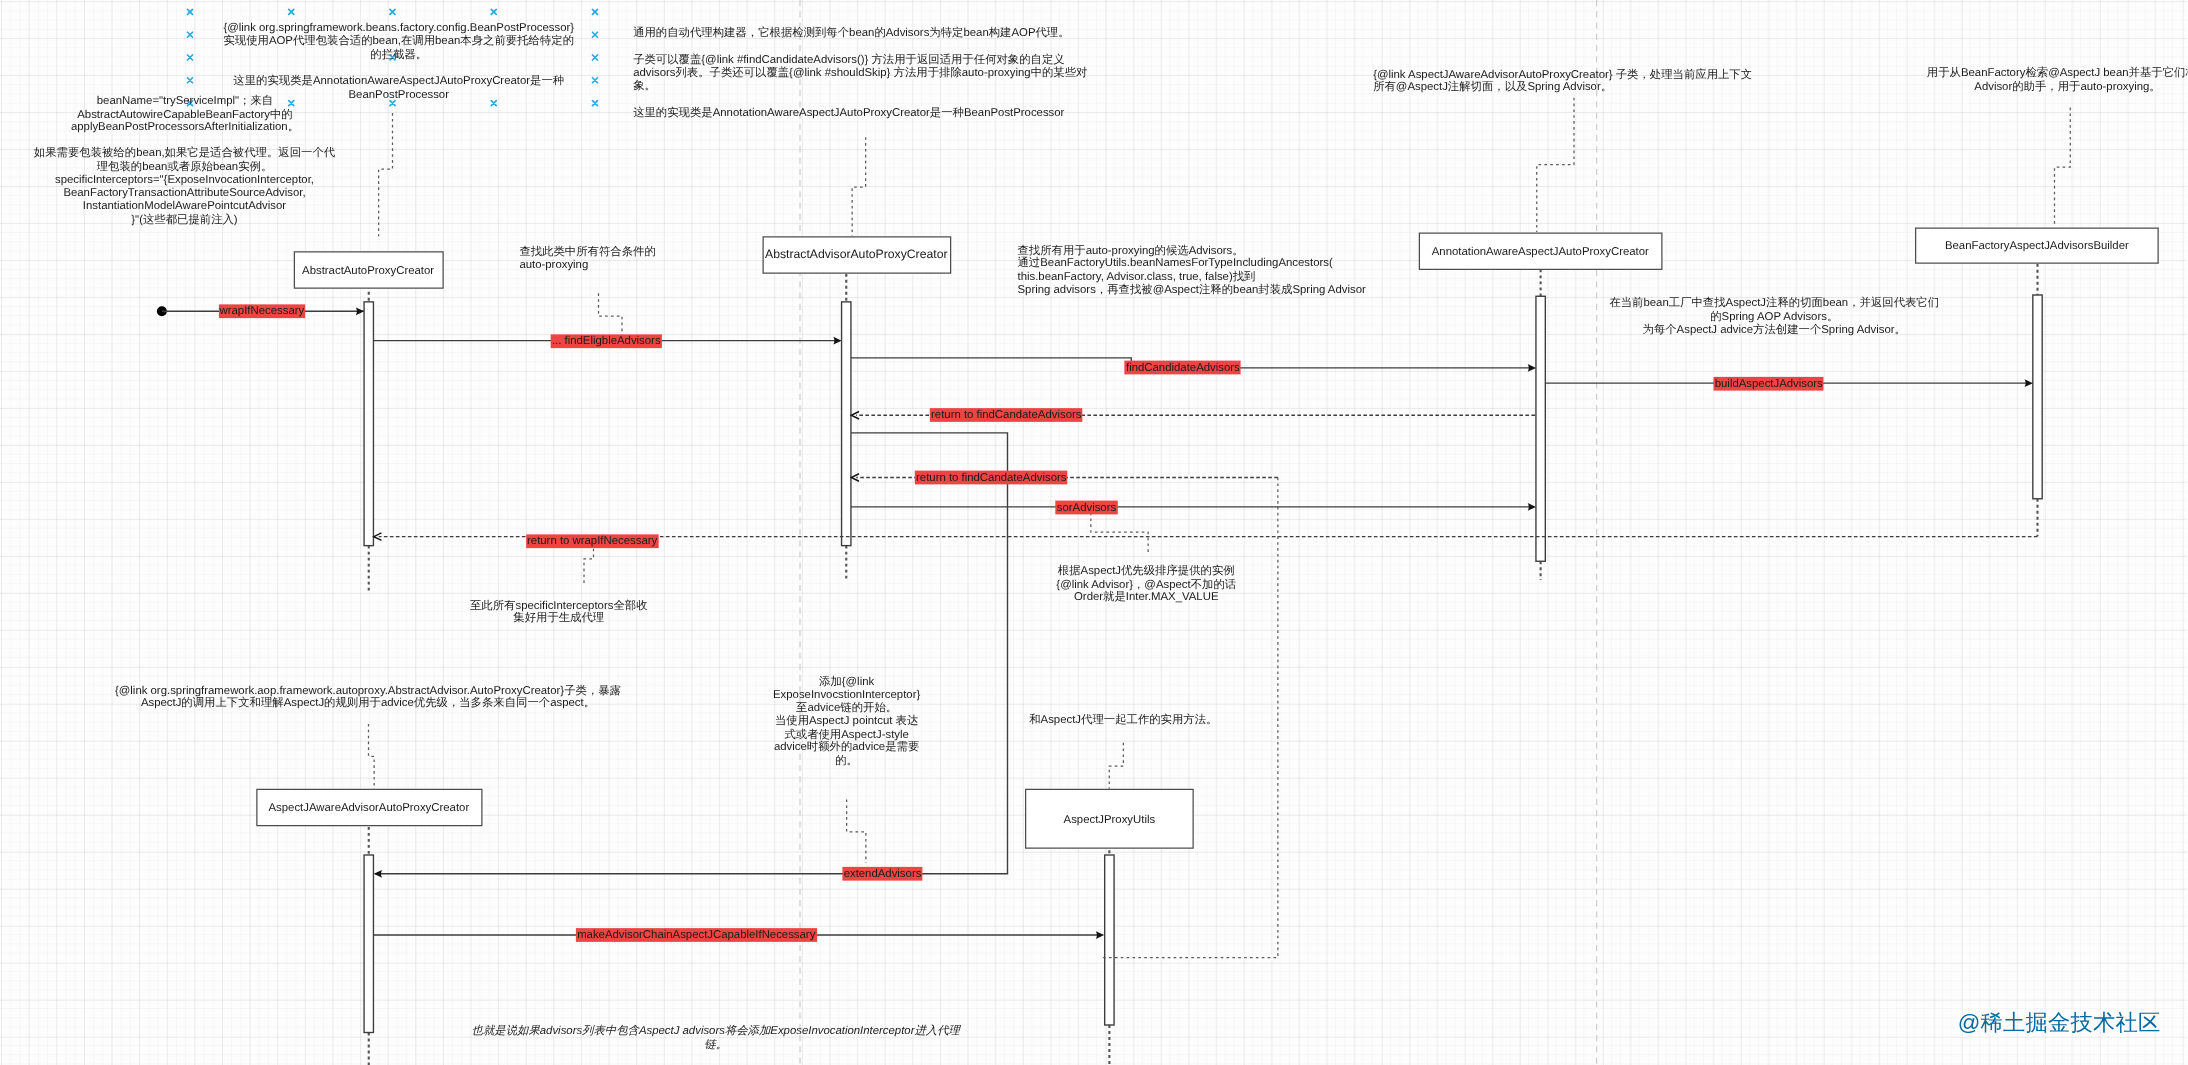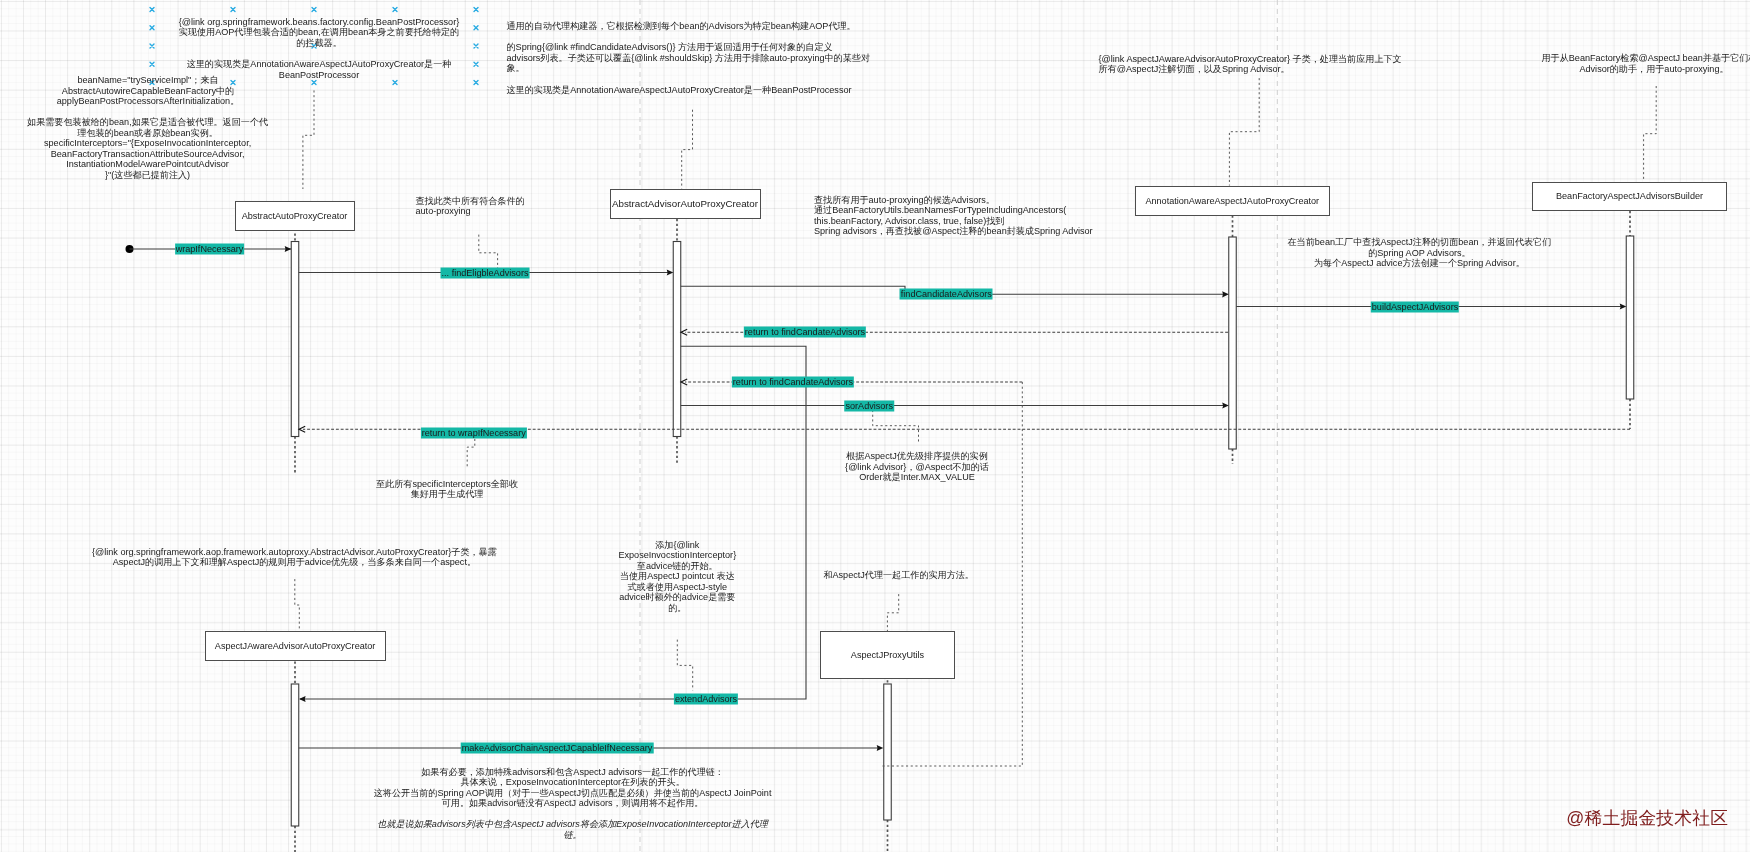--- a/index.html
+++ b/index.html
@@ -14,24 +14,24 @@
   linear-gradient(to right, rgba(0,0,0,.055) 1px, transparent 1px),
   linear-gradient(to bottom, rgba(0,0,0,.055) 1px, transparent 1px);
  background-size: 7.37px 7.4px, 7.37px 7.4px, 22.1px 29.6px, 22.1px 29.6px;
  background-position: 0.9px 0.9px, 0.9px 0.9px, 0.9px 0.9px, 0.9px 0.9px;
 }
 #svg{position:absolute;left:0;top:0;}
 .note{position:absolute;font-size:9.1px;line-height:10.55px;color:#1a1a1a;white-space:pre;}
 .note.c{text-align:center;transform:translateX(-50%);}
 .note.l{text-align:left;}
 .lbl{position:absolute;font-size:9.1px;line-height:11px;color:#1a1a1a;white-space:nowrap;
-  transform:translate(-50%,-50%);background:#14b8a6;padding:0 1px;}
+  transform:translate(-50%,-50%);background:#ef4444;padding:0 1px;}
 .pbox{position:absolute;box-sizing:border-box;border:1.1px solid #4d4d4d;background:#fff;
   display:flex;align-items:center;justify-content:center;font-size:9.1px;color:#1a1a1a;white-space:nowrap;}
-.wm{position:absolute;left:1566.2px;top:809.2px;font-size:17.8px;line-height:18px;color:#7f1d1d;letter-spacing:0.2px;white-space:nowrap;}
+.wm{position:absolute;left:1566.2px;top:809.2px;font-size:17.8px;line-height:18px;color:#0369a1;letter-spacing:0.2px;white-space:nowrap;}
 </style>
 </head>
 <body>
 
 <div id="canvas">
 <div id="grid"></div>
 <svg id="svg" width="1750" height="852">
 <path d="M640 0 L640 852" fill="none" stroke="#cfcfcf" stroke-width="1" stroke-dasharray="5,4"></path>
 <path d="M1277.3 0 L1277.3 852" fill="none" stroke="#cfcfcf" stroke-width="1" stroke-dasharray="5,4"></path>
 <path d="M295 219 L295 241.5" fill="none" stroke="#555555" stroke-width="1.7" stroke-dasharray="2.3,2.5"></path>
@@ -124,29 +124,28 @@
 <div class="lbl" style="left:485px;top:272.5px;"><span>... findEligbleAdvisors</span></div>
 <div class="lbl" style="left:946.3px;top:294.3px;"><span>findCandidateAdvisors</span></div>
 <div class="lbl" style="left:805px;top:332.2px;"><span>return to findCandateAdvisors</span></div>
 <div class="lbl" style="left:793px;top:382.0px;"><span>return to findCandateAdvisors</span></div>
 <div class="lbl" style="left:869.2px;top:405.5px;"><span>sorAdvisors</span></div>
 <div class="lbl" style="left:473.7px;top:433.2px;"><span>return to wrapIfNecessary</span></div>
 <div class="lbl" style="left:1415px;top:306.5px;"><span>buildAspectJAdvisors</span></div>
 <div class="lbl" style="left:706px;top:699.0px;"><span>extendAdvisors</span></div>
 <div class="lbl" style="left:557px;top:748.0px;"><span>makeAdvisorChainAspectJCapableIfNecessary</span></div>
 <div class="note c" style="left:319px;top:16.8px;"><div>{@link org.springframework.beans.factory.config.BeanPostProcessor}</div><div>实现使用AOP代理包装合适的bean,在调用bean本身之前要托给特定的</div><div>的拦截器。</div><div>&nbsp;</div><div>这里的实现类是AnnotationAwareAspectJAutoProxyCreator是一种</div><div>BeanPostProcessor</div></div>
-<div class="note l" style="left:506.5px;top:21.3px;"><div>通用的自动代理构建器，它根据检测到每个bean的Advisors为特定bean构建AOP代理。</div><div>&nbsp;</div><div>的Spring{@link #findCandidateAdvisors()} 方法用于返回适用于任何对象的自定义</div><div>advisors列表。子类还可以覆盖{@link #shouldSkip} 方法用于排除auto-proxying中的某些对</div><div>象。</div><div>&nbsp;</div><div>这里的实现类是AnnotationAwareAspectJAutoProxyCreator是一种BeanPostProcessor</div></div>
+<div class="note l" style="left:506.5px;top:21.3px;"><div>通用的自动代理构建器，它根据检测到每个bean的Advisors为特定bean构建AOP代理。</div><div>&nbsp;</div><div>子类可以覆盖{@link #findCandidateAdvisors()} 方法用于返回适用于任何对象的自定义</div><div>advisors列表。子类还可以覆盖{@link #shouldSkip} 方法用于排除auto-proxying中的某些对</div><div>象。</div><div>&nbsp;</div><div>这里的实现类是AnnotationAwareAspectJAutoProxyCreator是一种BeanPostProcessor</div></div>
 <div class="note l" style="left:1098.5px;top:53.5px;"><div>{@link AspectJAwareAdvisorAutoProxyCreator} 子类，处理当前应用上下文</div><div>所有@AspectJ注解切面，以及Spring Advisor。</div></div>
 <div class="note c" style="left:1654px;top:53.0px;"><div>用于从BeanFactory检索@AspectJ bean并基于它们构建</div><div>Advisor的助手，用于auto-proxying。</div></div>
 <div class="note c" style="left:148px;top:75.2px;"><div>beanName="tryServiceImpl"；来自</div><div>AbstractAutowireCapableBeanFactory中的</div><div>applyBeanPostProcessorsAfterInitialization。</div></div>
 <div class="note c" style="left:147.6px;top:117.0px;"><div>如果需要包装被给的bean,如果它是适合被代理。返回一个代</div><div>理包装的bean或者原始bean实例。</div><div>specificInterceptors="{ExposeInvocationInterceptor,</div><div>BeanFactoryTransactionAttributeSourceAdvisor,</div><div>InstantiationModelAwarePointcutAdvisor</div><div>}"(这些都已提前注入)</div></div>
 <div class="note l" style="left:415.5px;top:195.5px;"><div>查找此类中所有符合条件的</div><div>auto-proxying</div></div>
 <div class="note l" style="left:814px;top:194.5px;"><div>查找所有用于auto-proxying的候选Advisors。</div><div>通过BeanFactoryUtils.beanNamesForTypeIncludingAncestors(</div><div>this.beanFactory, Advisor.class, true, false)找到</div><div>Spring advisors，再查找被@Aspect注释的bean封装成Spring Advisor</div></div>
 <div class="note c" style="left:1419.4px;top:237.1px;"><div>在当前bean工厂中查找AspectJ注释的切面bean，并返回代表它们</div><div>的Spring AOP Advisors。</div><div>为每个AspectJ advice方法创建一个Spring Advisor。</div></div>
 <div class="note c" style="left:917px;top:451.0px;"><div>根据AspectJ优先级排序提供的实例</div><div>{@link Advisor}，@Aspect不加的话</div><div>Order就是Inter.MAX_VALUE</div></div>
 <div class="note c" style="left:447px;top:478.8px;"><div>至此所有specificInterceptors全部收</div><div>集好用于生成代理</div></div>
 <div class="note c" style="left:294.4px;top:546.8px;"><div>{@link org.springframework.aop.framework.autoproxy.AbstractAdvisor.AutoProxyCreator}子类，暴露</div><div>AspectJ的调用上下文和理解AspectJ的规则用于advice优先级，当多条来自同一个aspect。</div></div>
 <div class="note c" style="left:677.3px;top:539.5px;"><div>添加{@link</div><div>ExposeInvocstionInterceptor}</div><div>至advice链的开始。</div><div>当使用AspectJ pointcut 表达</div><div>式或者使用AspectJ-style</div><div>advice时额外的advice是需要</div><div>的。</div></div>
 <div class="note l" style="left:823.4px;top:570.0px;"><div>和AspectJ代理一起工作的实用方法。</div></div>
-<div class="note c" style="left:572.6px;top:766.5px;"><div>如果有必要，添加特殊advisors和包含AspectJ advisors一起工作的代理链：</div><div>具体来说，ExposeInvocationInterceptor在列表的开头。</div><div>这将公开当前的Spring AOP调用（对于一些AspectJ切点匹配是必须）并使当前的AspectJ JoinPoint</div><div>可用。如果advisor链没有AspectJ advisors，则调用将不起作用。</div></div>
 <div class="note c" style="left:572.6px;top:819.4px;font-style:italic;"><div>也就是说如果advisors列表中包含AspectJ advisors将会添加ExposeInvocationInterceptor进入代理</div><div>链。</div></div>
 <div class="wm">@稀土掘金技术社区</div>
 </div>
 
 </body></html>

